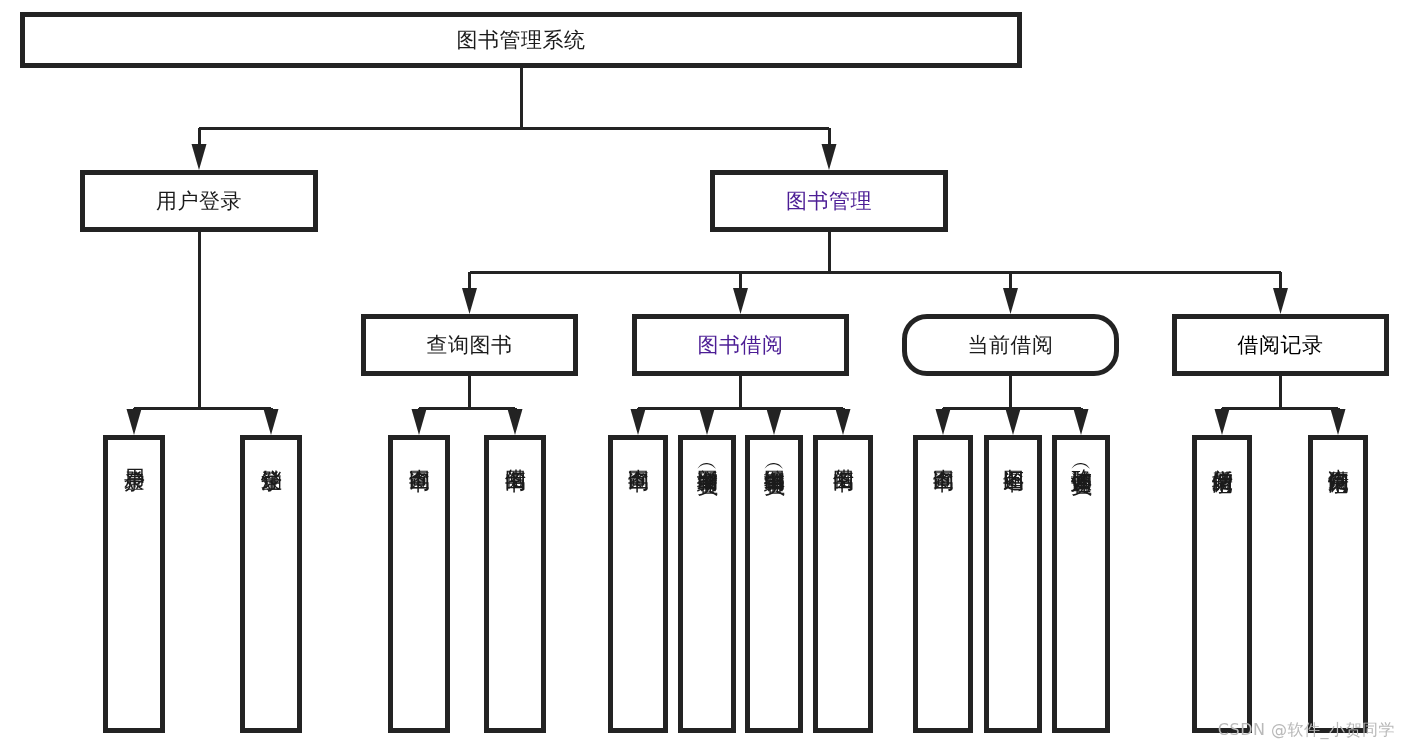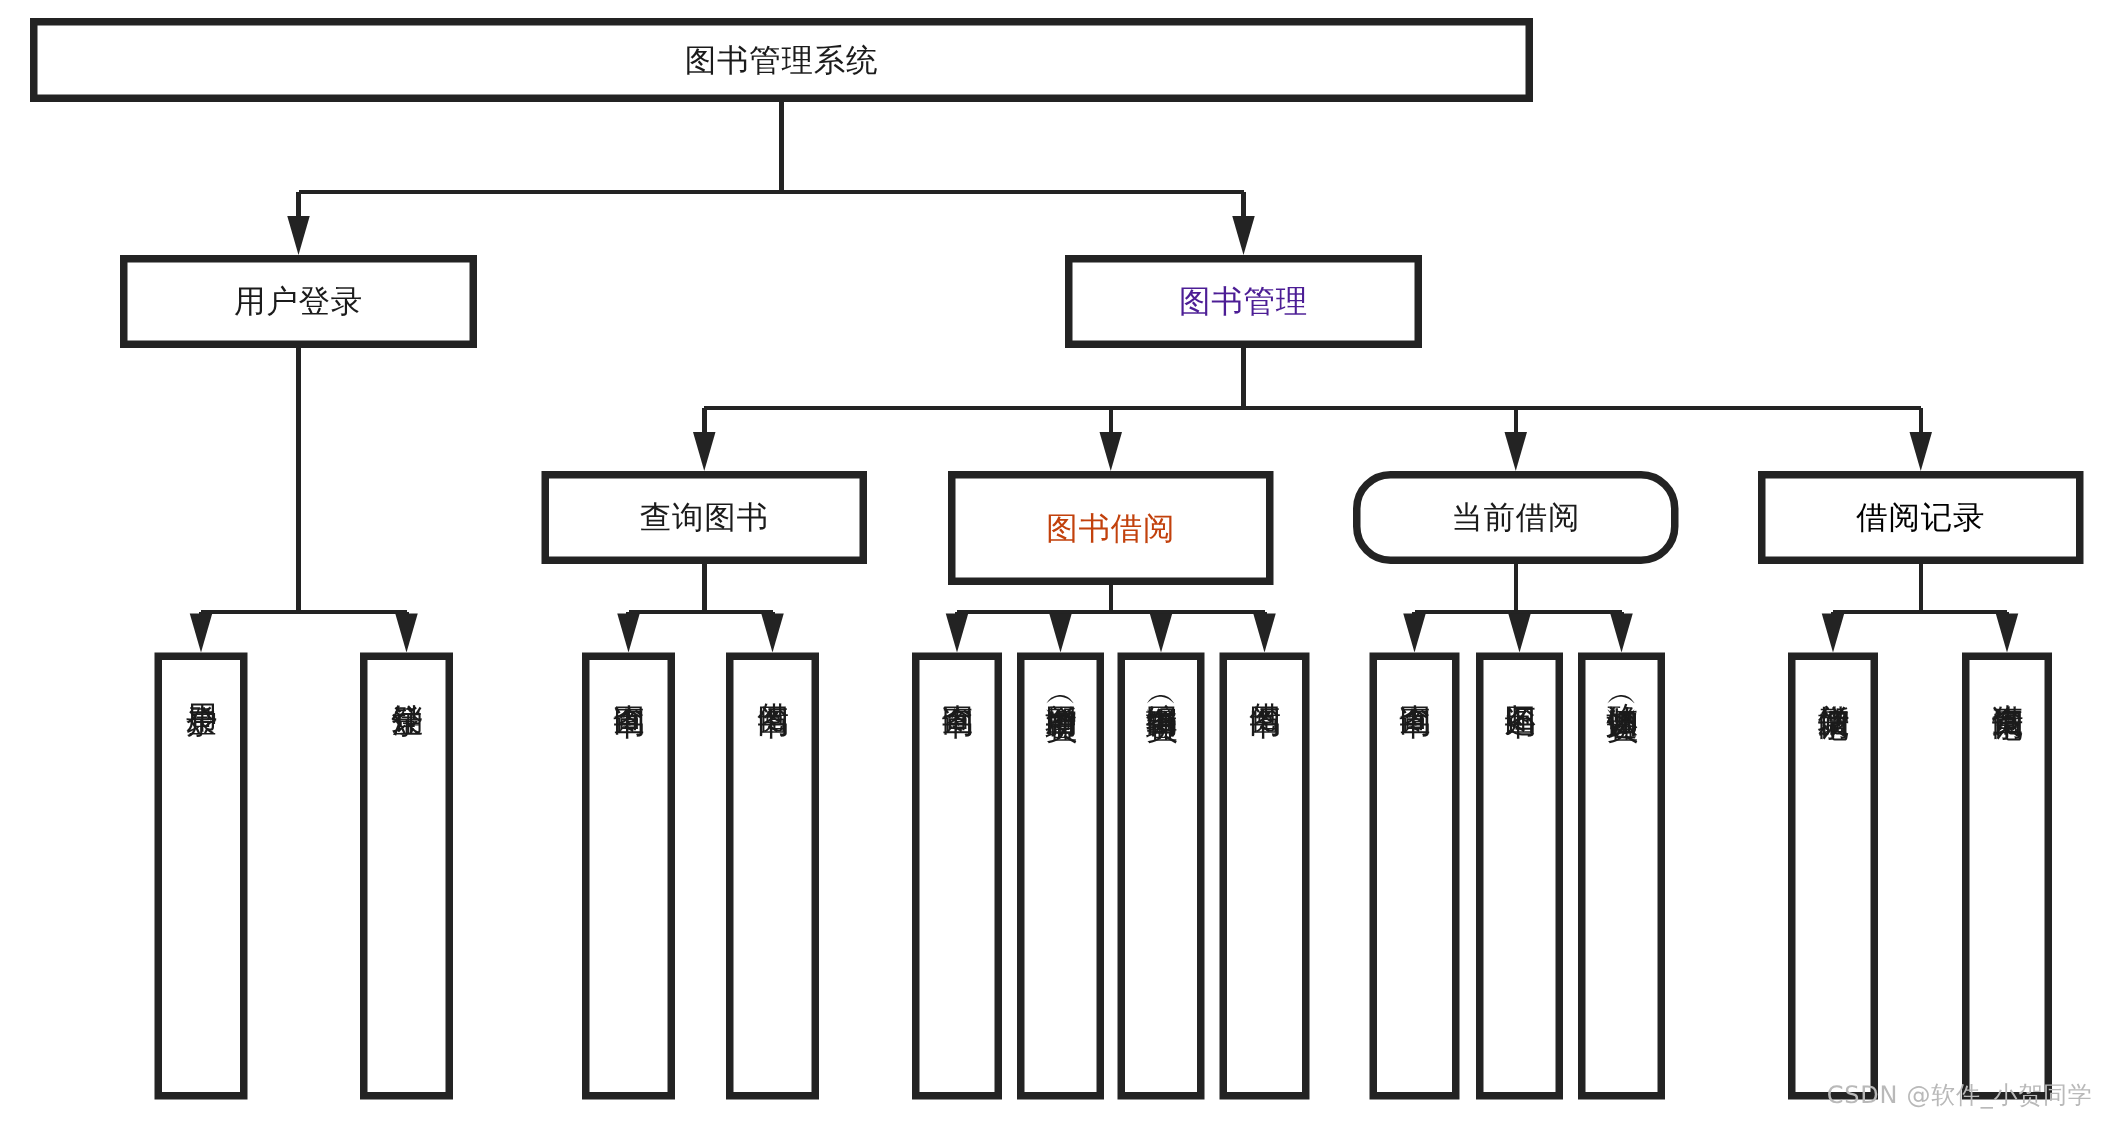--- a/index.html
+++ b/index.html
@@ -129,21 +129,21 @@
       </div>
       <div class="node" style="left: 80px; top: 170px; width: 238px; height: 62px; border-color: rgb(35, 35, 35); background: rgb(255, 255, 255); color: rgb(27, 27, 27);">
         <span class="label">用户登录</span>
       </div>
       <div class="node" style="left: 710px; top: 170px; width: 238px; height: 62px; border-color: rgb(35, 35, 35); background: rgb(255, 255, 255); color: #4c1d95;">
         <span class="label">图书管理</span>
       </div>
       <div class="node" style="left: 361px; top: 314px; width: 217px; height: 62px; border-color: rgb(35, 35, 35); background: rgb(255, 255, 255); color: rgb(27, 27, 27);">
         <span class="label">查询图书</span>
       </div>
-      <div class="node" style="left: 632px; top: 314px; width: 217px; height: 76px; border-color: rgb(35, 35, 35); background: rgb(255, 255, 255); color: #c2410c;">
+      <div class="node" style="left: 632px; top: 314px; width: 217px; height: 62px; border-color: rgb(35, 35, 35); background: rgb(255, 255, 255); color: #4c1d95;">
         <span class="label">图书借阅</span>
       </div>
       <div class="node" style="left: 902px; top: 314px; width: 217px; height: 62px; border-color: rgb(35, 35, 35); background: rgb(255, 255, 255); color: rgb(27, 27, 27); border-radius: 25px;">
         <span class="label">当前借阅</span>
       </div>
       <div class="node" style="left: 1172px; top: 314px; width: 217px; height: 62px; border-color: rgb(35, 35, 35); background: rgb(255, 255, 255); color: #000000;">
         <span class="label">借阅记录</span>
       </div>
       <div class="node leaf" style="left: 103px; top: 435px; width: 62px; height: 298px; border-color: rgb(35, 35, 35); background: rgb(255, 255, 255); color: rgb(27, 27, 27);">
         <span class="label">用户登录</span>

